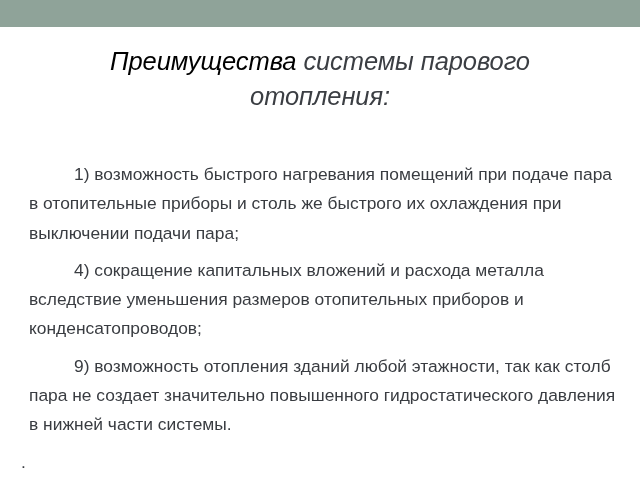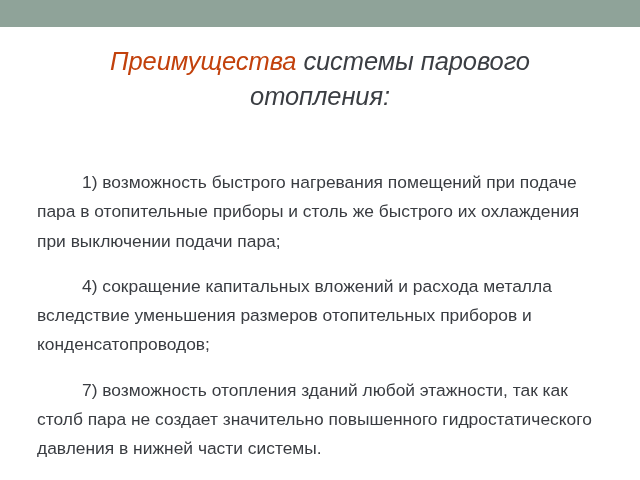--- a/index.html
+++ b/index.html
@@ -34,35 +34,35 @@
     left: 40px;
     width: 560px;
     text-align: center;
     font-style: italic;
     font-size: 25.5px;
     line-height: 35px;
     color: #3b3e43;
     letter-spacing: -0.1px;
   }
   .title-highlight {
-    color: #c2410c;
+    color: #000000;
     font-style: italic;
   }
   .body-block {
     position: absolute;
     top: 152px;
     left: 21px;
     width: 604px;
     color: #393c41;
     font-size: 17.4px;
     line-height: 29.3px;
     text-align: left;
   }
   .para {
-    margin: 16px;
+    margin: 8px;
     text-indent: 45px;
     white-space: normal;
   }
   .para-dot {
     margin: 0;
     text-indent: 0;
   }
 </style>
 </head>
 <body>
@@ -71,17 +71,17 @@
 
   <div class="top-band"></div>
 
   <div class="title-block">
     <span class="title-highlight">Преимущества</span><span> системы парового отопления:</span>
   </div>
 
   <div class="body-block">
     <p class="para">1) возможность быстрого нагревания помещений при подаче пара в отопительные приборы и столь же быстрого их охлаждения при выключении подачи пара;</p>
     <p class="para">4) сокращение капитальных вложений и расхода металла вследствие уменьшения размеров отопительных приборов и конденсатопроводов;</p>
-    <p class="para">7) возможность отопления зданий любой этажности, так как столб пара не создает значительно повышенного гидростатического давления в нижней части системы.</p>
+    <p class="para">9) возможность отопления зданий любой этажности, так как столб пара не создает значительно повышенного гидростатического давления в нижней части системы.</p>
     <p class="para-dot">.</p>
   </div>
 
 </div>
 
 </body></html>

